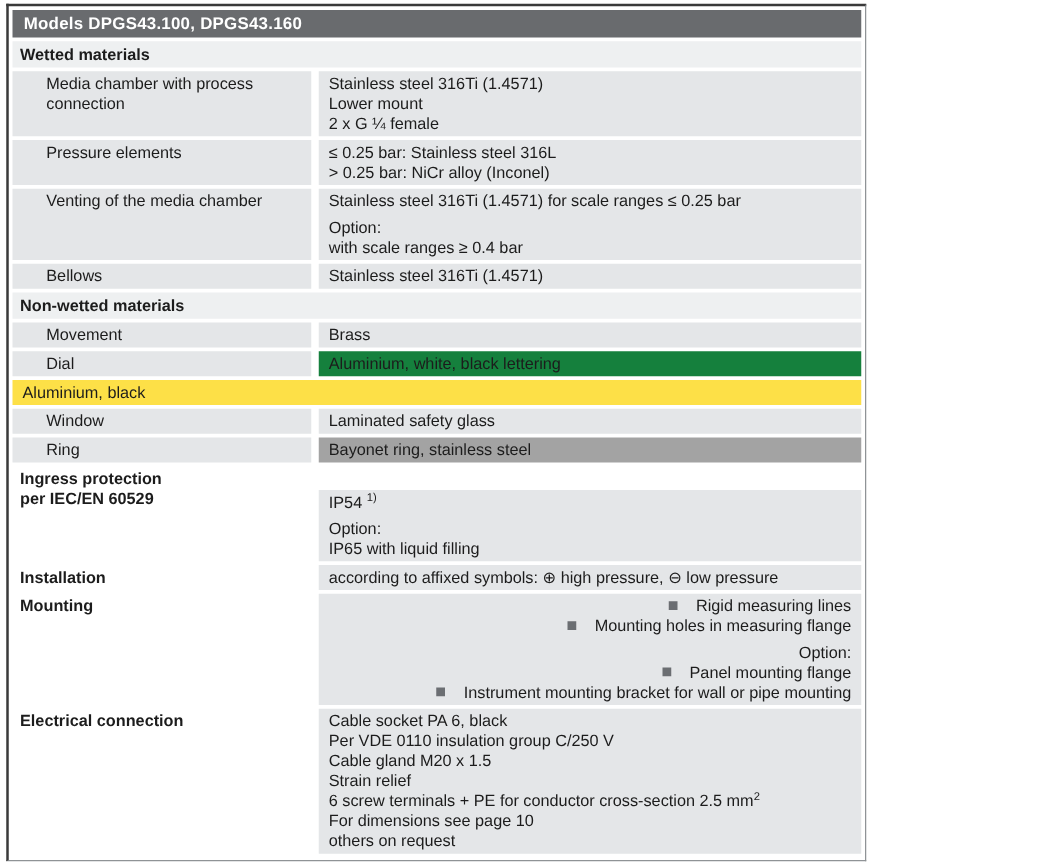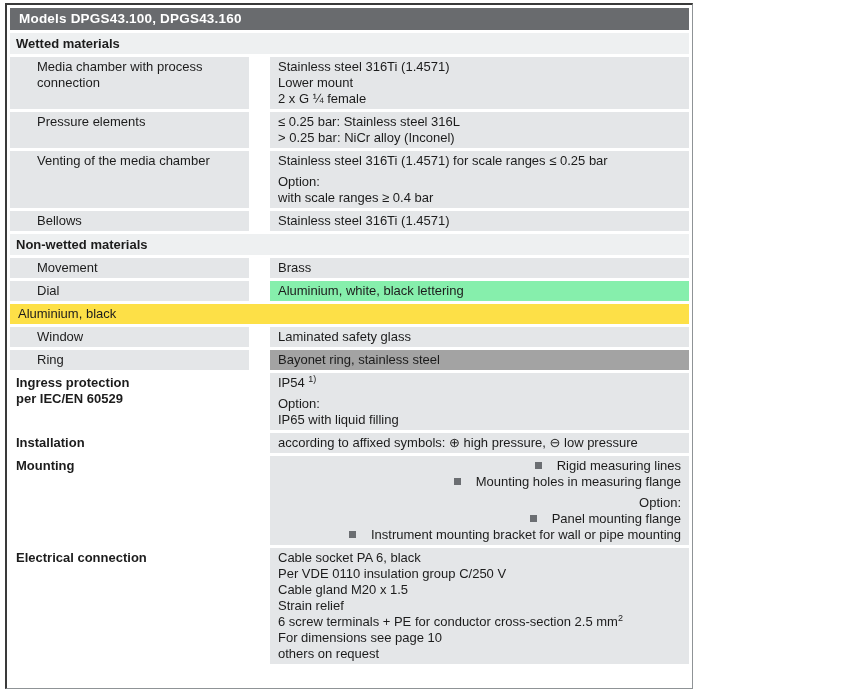--- a/index.html
+++ b/index.html
@@ -20,21 +20,21 @@
     height:22px;line-height:22px;
     color:#ffffff;font-weight:bold;font-size:13.5px;
     padding-left:9px;letter-spacing:.2px;
   }
   .row{display:flex;margin-top:3px;}
   .section-row .section-label{
     flex:1;font-weight:bold;font-size:13px;
     padding:3px 8px 3px 6px;line-height:15px;
   }
   .cell{box-sizing:border-box;padding:2px 8px;line-height:16px;}
-  .label-cell{width:239px;flex:0 0 239px;margin-right:21px;}
+  .label-cell{width:239px;flex:0 0 239px;margin-right:6px;}
   .label-cell.indent{padding-left:27px;}
   .label-cell.group{background:transparent !important;font-weight:bold;padding-left:6px;}
   .value-cell{flex:1;}
   .para + .para{margin-top:5px;}
   .line{min-height:16px;}
   .bullet{
     display:inline-block;width:7px;height:7px;
     margin-right:15px;vertical-align:1px;
   }
   sup{font-size:9px;line-height:0;}
@@ -95,21 +95,21 @@
       <div class="row data-row">
         <div class="cell label-cell indent" style="background: rgb(228, 230, 232);">Movement</div>
         <div class="cell value-cell" style="background: rgb(228, 230, 232);">
           <div class="para">
             <div class="line">Brass</div>
           </div>
         </div>
       </div>
       <div class="row data-row">
         <div class="cell label-cell indent" style="background: rgb(228, 230, 232);">Dial</div>
-        <div class="cell value-cell" style="background: #86efac;">
+        <div class="cell value-cell" style="background: #15803d;">
           <div class="para">
             <div class="line">Aluminium, white, black lettering</div>
           </div>
         </div>
       </div>
       <div class="row data-row">
         <div class="cell value-cell" style="background: #fde047;">
           <div class="para">
             <div class="line">Aluminium, black</div>
           </div>
@@ -126,21 +126,21 @@
       <div class="row data-row">
         <div class="cell label-cell indent" style="background: rgb(228, 230, 232);">Ring</div>
         <div class="cell value-cell" style="background: #a3a3a3;">
           <div class="para">
             <div class="line">Bayonet ring, stainless steel</div>
           </div>
         </div>
       </div>
       <div class="row data-row">
         <div class="cell label-cell group">Ingress protection<br>per IEC/EN 60529</div>
-        <div class="cell value-cell" style="background: rgb(228, 230, 232);">
+        <div class="cell value-cell" style="background: rgb(228, 230, 232); margin-top: 19px;">
           <div class="para">
             <div class="line">IP54 <sup>1)</sup></div>
           </div>
           <div class="para">
             <div class="line">Option:</div>
             <div class="line">IP65 with liquid filling</div>
           </div>
         </div>
       </div>
       <div class="row data-row">

